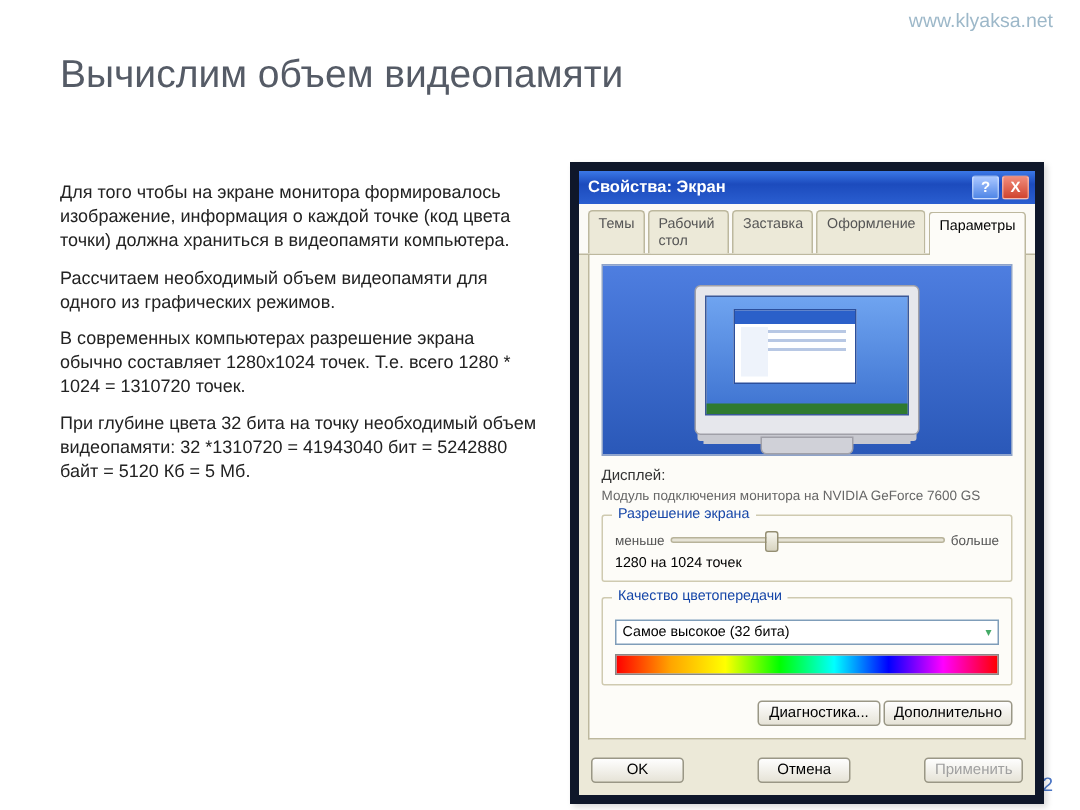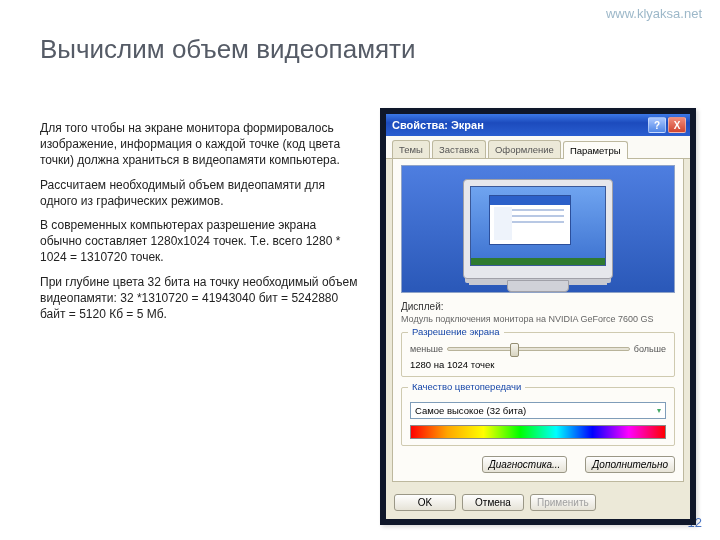--- a/index.html
+++ b/index.html
@@ -202,34 +202,34 @@
   }
   .combo .chev { color:#4a6; font-size:8px;}
   .spectrum {
     height:14px;
     margin-top:6px;
     background: linear-gradient(90deg,
       red, orange, yellow, lime, cyan, blue, magenta, red);
     border:1px solid #888;
   }
 
-  .row-btns { display:flex; justify-content:flex-end; gap:18px; margin-top:10px;font-style:italic;}
+  .row-btns { display:flex; justify-content:flex-end; gap:2px; margin-top:10px;}
   .xp-btn {
     min-width:82px;
     padding:2px 6px;
     font-size:10px;
     background:linear-gradient(#fefefe,#e6e3d7);
     border:1px solid #9a9786;
     border-radius:3px;
     text-align:center;
   }
   .xp-btn.dim { color:#a0a0a0;}
   .dlg-footer {
     display:flex;
-    justify-content:flex-start;
+    justify-content:space-between;
     gap:6px;
     padding:6px 8px 8px 8px;
   }
   .dlg-footer .xp-btn { min-width:62px;}
 </style>
 </head>
 <body>
 
 <div class="watermark">www.klyaksa.net</div>
 <div class="slide-title">Вычислим объем видеопамяти</div>
@@ -246,20 +246,21 @@
 <div class="dialog">
   <div class="titlebar">
     <span>Свойства: Экран</span>
     <span class="spacer"></span>
     <span class="tb-btn tb-help">?</span>
     <span class="tb-btn tb-close">X</span>
   </div>
 
   <div class="tabstrip">
     <div class="tab">Темы</div>
+    <div class="tab">Рабочий стол</div>
     <div class="tab">Заставка</div>
     <div class="tab">Оформление</div>
     <div class="tab active">Параметры</div>
   </div>
 
   <div class="tab-panel">
     <div class="monitor-wrap">
       <div class="monitor">
         <div class="screen">
           <div class="mini-window">

